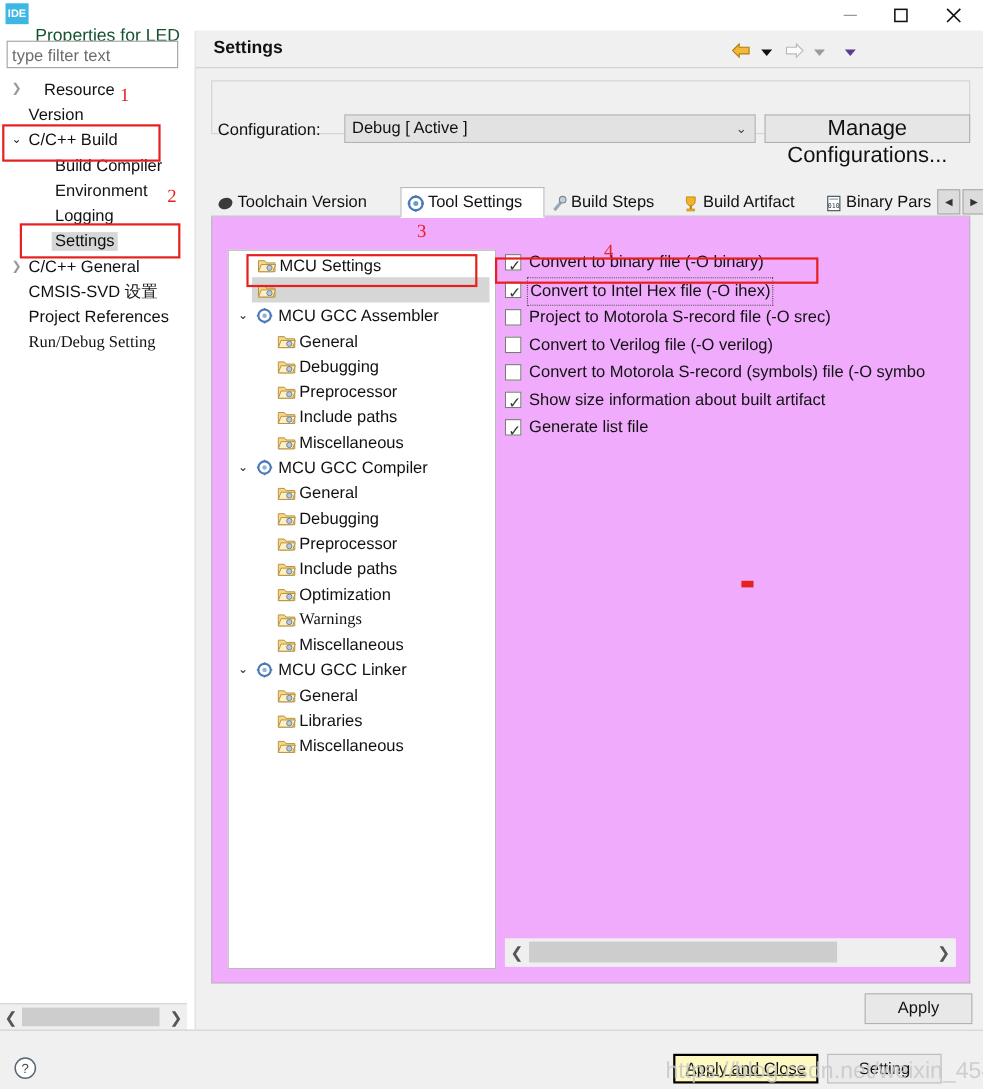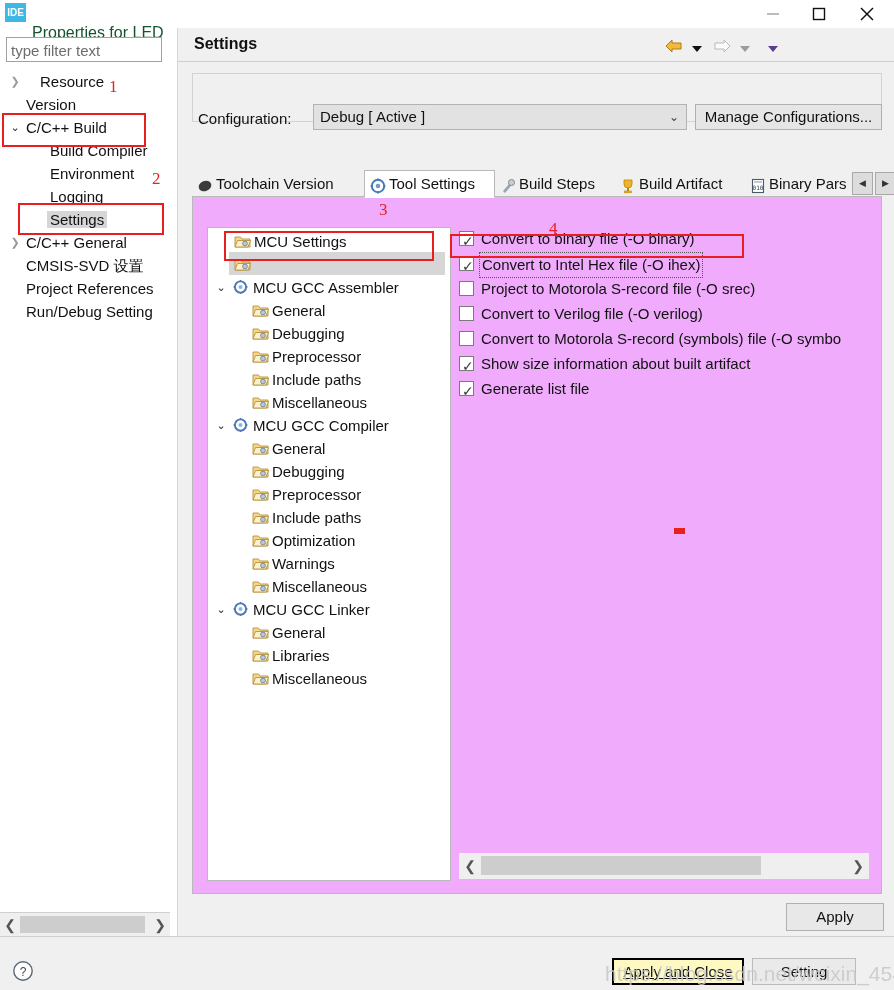--- a/index.html
+++ b/index.html
@@ -55,21 +55,21 @@
 
   .cfgbox{position:absolute;left:14px;top:45px;width:690px;height:49px;
      border:1px solid #d3d3d3;background:#f0f0f0;box-sizing:border-box;}
   .cfg-label{position:absolute;left:20px;top:82px;font-size:15px;color:#111;}
   .cfg-select{position:absolute;left:135px;top:76px;width:374px;height:26px;
      background:#e2e2e2;border:1px solid #b3b3b3;box-sizing:border-box;
      font-size:15px;line-height:24px;padding-left:6px;color:#111;}
   .cfg-select .chev{position:absolute;right:7px;top:0;line-height:24px;color:#444;font-size:12px;}
   .cfg-manage{position:absolute;left:517px;top:76px;width:187px;height:26px;
      background:#e6e6e6;border:1px solid #b0b0b0;box-sizing:border-box;
-     font-size:15px;line-height:24px;text-align:center;color:#111;}
+     font-size:20px;line-height:24px;text-align:center;color:#111;}
 
   
   .tabstrip{position:absolute;left:14px;top:142px;width:690px;height:27px;}
   .tabstrip-line{position:absolute;left:14px;top:168px;width:690px;height:1px;background:#b9b9b9;}
   .tab{position:absolute;top:0;height:27px;line-height:27px;font-size:15px;color:#111;
        white-space:nowrap;padding-left:24px;box-sizing:border-box;}
   .tab.active{background:#fff;border:1px solid #b9b9b9;border-bottom:1px solid #fff;
        height:28px;line-height:26px;z-index:3;}
   .tabico{position:absolute;left:5px;top:5px;width:16px;height:16px;}
   .tabarrow{position:absolute;top:2px;width:21px;height:23px;background:#dcdcdc;
@@ -167,21 +167,21 @@
 
     <div class="lt-item" style="left:47px;top:142px;"><span class="sel-hl">Settings</span></div>
 
     <div class="lt-arrow" style="left:8px;top:165px;">❯</div>
     <div class="lt-item" style="left:26px;top:165px;">C/C++ General</div>
 
     <div class="lt-item" style="left:26px;top:188px;">CMSIS-SVD 设置</div>
 
     <div class="lt-item" style="left:26px;top:211px;">Project References</div>
 
-    <div class="lt-item" style="left:26px;top:234px;">Run/Debug Setting</div>
+    <div class="lt-item" style="left:26px;top:234px;font-family:Liberation Serif, serif;">Run/Debug Setting</div>
   </div>
 
   <div class="left-sb">
     <div class="sb-arrow" style="left:0;">❮</div>
     <div class="th"></div>
     <div class="sb-arrow" style="right:0;">❯</div>
   </div>
 
   <div class="divider-v"></div>
 
@@ -394,21 +394,21 @@
               <path d="M1 14 L3.5 7.5 H16.5 L14 14 Z" fill="#fdf0c9" stroke="#b8933c" stroke-width="0.9"></path>
               <circle cx="11" cy="10.5" r="2.4" fill="#b7c9da" stroke="#5f7a93" stroke-width="0.8"></circle>
             </svg></div>
         <div class="rt-item" style="left:64px;top:301px;">Optimization</div>
 
         <div class="rt-ico" style="left:44px;top:327px;"><svg width="17" height="16" viewBox="0 0 17 16">
               <path d="M1 4 H6.5 L8 6 H16 V14 H1 Z" fill="#f6d68a" stroke="#b8933c" stroke-width="0.9"></path>
               <path d="M1 14 L3.5 7.5 H16.5 L14 14 Z" fill="#fdf0c9" stroke="#b8933c" stroke-width="0.9"></path>
               <circle cx="11" cy="10.5" r="2.4" fill="#b7c9da" stroke="#5f7a93" stroke-width="0.8"></circle>
             </svg></div>
-        <div class="rt-item" style="left:64px;top:324px;">Warnings</div>
+        <div class="rt-item" style="left:64px;top:324px;font-family:Liberation Serif, serif;">Warnings</div>
 
         <div class="rt-ico" style="left:44px;top:350px;"><svg width="17" height="16" viewBox="0 0 17 16">
               <path d="M1 4 H6.5 L8 6 H16 V14 H1 Z" fill="#f6d68a" stroke="#b8933c" stroke-width="0.9"></path>
               <path d="M1 14 L3.5 7.5 H16.5 L14 14 Z" fill="#fdf0c9" stroke="#b8933c" stroke-width="0.9"></path>
               <circle cx="11" cy="10.5" r="2.4" fill="#b7c9da" stroke="#5f7a93" stroke-width="0.8"></circle>
             </svg></div>
         <div class="rt-item" style="left:64px;top:347px;">Miscellaneous</div>
 
         <div class="rt-arrow" style="left:6px;top:370px;">⌄</div>
         <div class="rt-ico" style="left:24px;top:373px;">

